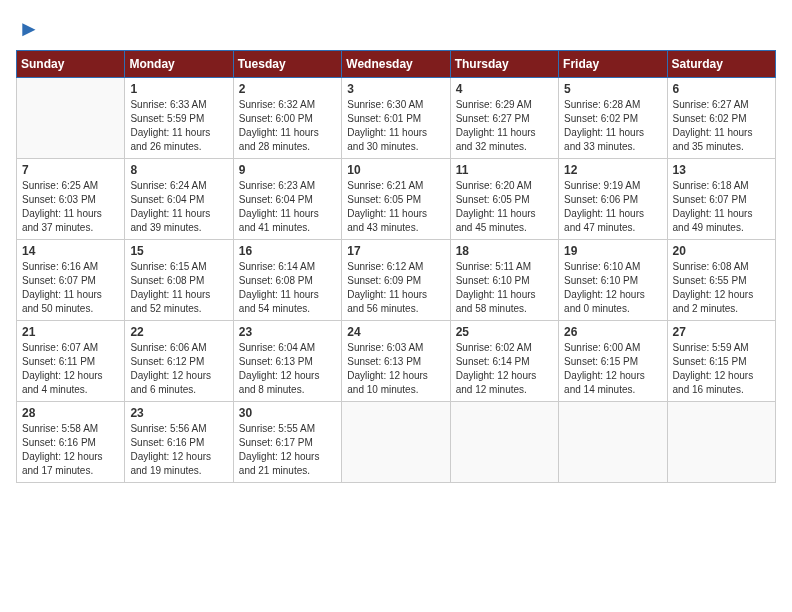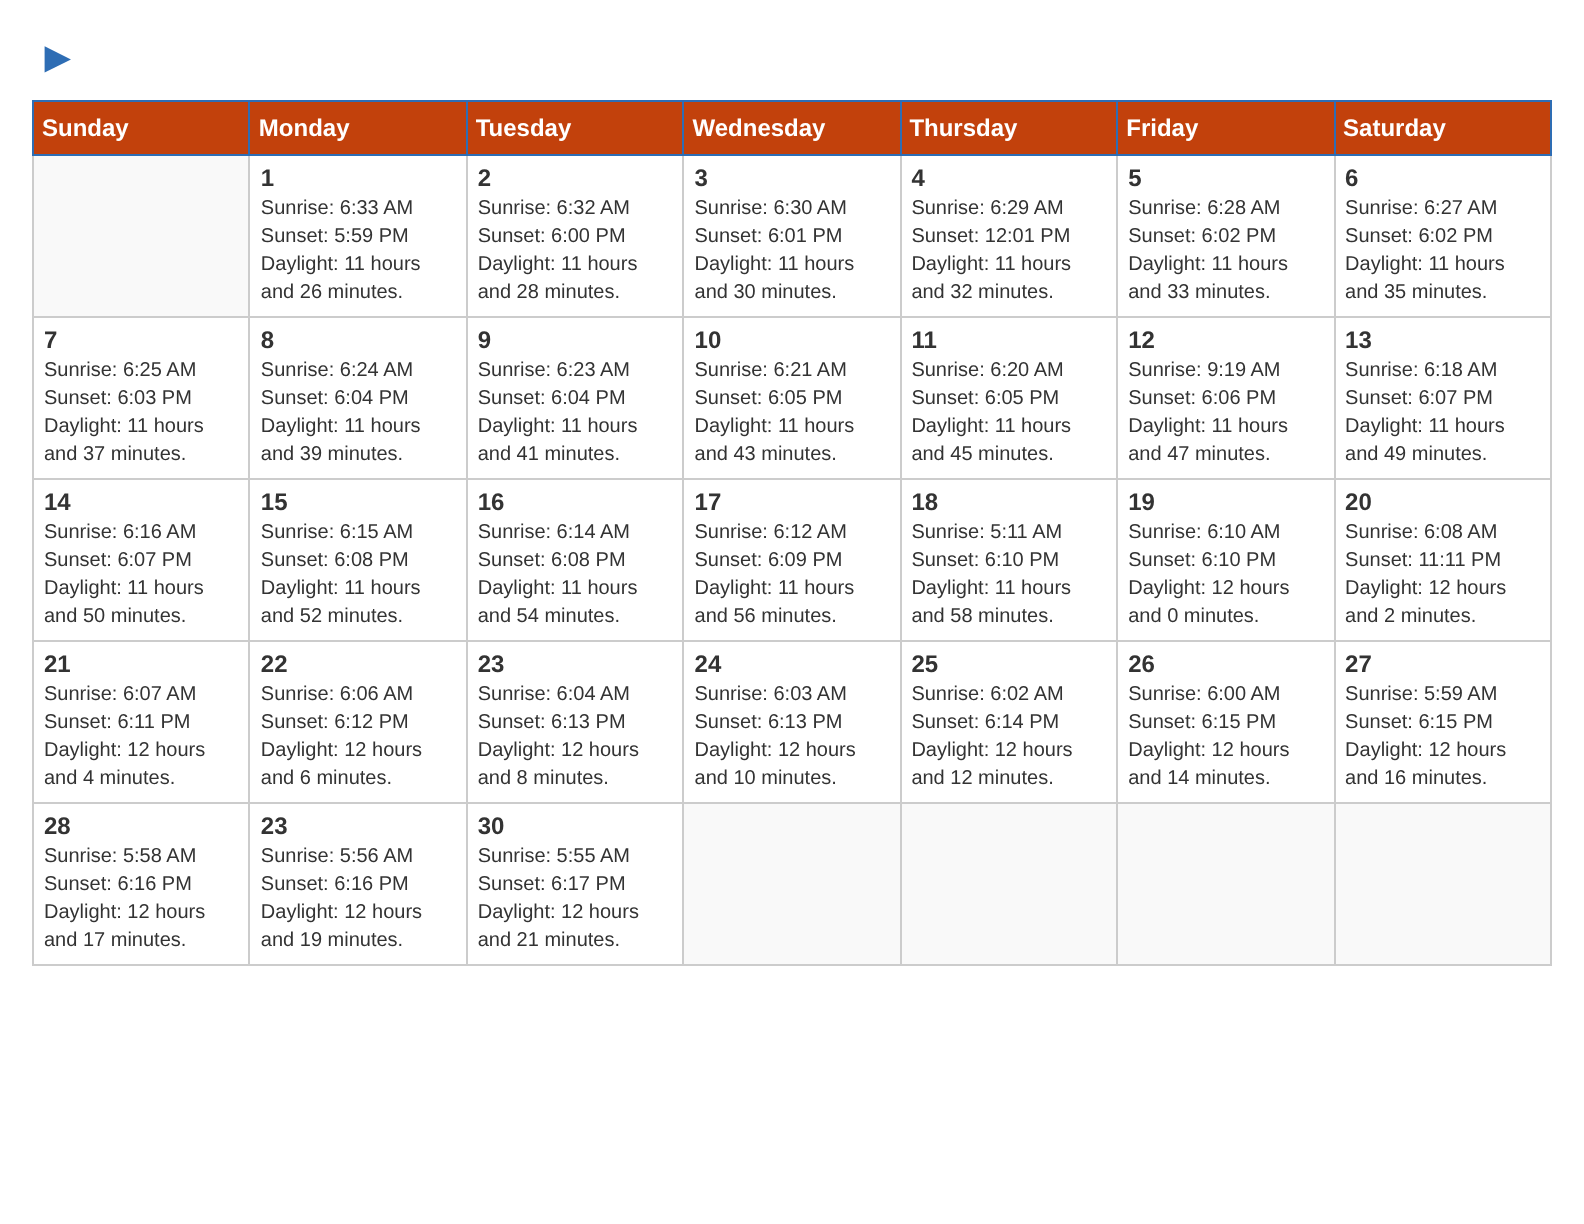--- a/index.html
+++ b/index.html
@@ -53,21 +53,21 @@
     .subtitle {
       font-size: 14px;
       color: #555;
     }
     .calendar {
       width: 100%;
       border-collapse: collapse;
       font-size: 10px;
     }
     .calendar th {
-      background-color: #c2410c;
+      background-color: #7f1d1d;
       color: #fff;
       padding: 6px 4px;
       text-align: left;
       font-size: 12px;
       font-weight: bold;
       border: 1px solid #2e6db4;
     }
     .calendar td {
       border: 1px solid #ccc;
       vertical-align: top;
@@ -142,21 +142,21 @@
         <td>
           <span class="day-num">3</span>
           <div class="day-info" style="white-space: pre-line;">Sunrise: 6:30 AM
 Sunset: 6:01 PM
 Daylight: 11 hours
 and 30 minutes.</div>
         </td>
         <td>
           <span class="day-num">4</span>
           <div class="day-info" style="white-space: pre-line;">Sunrise: 6:29 AM
-Sunset: 12:01 PM
+Sunset: 6:27 PM
 Daylight: 11 hours
 and 32 minutes.</div>
         </td>
         <td>
           <span class="day-num">5</span>
           <div class="day-info" style="white-space: pre-line;">Sunrise: 6:28 AM
 Sunset: 6:02 PM
 Daylight: 11 hours
 and 33 minutes.</div>
         </td>
@@ -258,21 +258,21 @@
         <td>
           <span class="day-num">19</span>
           <div class="day-info" style="white-space: pre-line;">Sunrise: 6:10 AM
 Sunset: 6:10 PM
 Daylight: 12 hours
 and 0 minutes.</div>
         </td>
         <td>
           <span class="day-num">20</span>
           <div class="day-info" style="white-space: pre-line;">Sunrise: 6:08 AM
-Sunset: 11:11 PM
+Sunset: 6:55 PM
 Daylight: 12 hours
 and 2 minutes.</div>
         </td>
       </tr>
       <tr>
         <td>
           <span class="day-num">21</span>
           <div class="day-info" style="white-space: pre-line;">Sunrise: 6:07 AM
 Sunset: 6:11 PM
 Daylight: 12 hours

